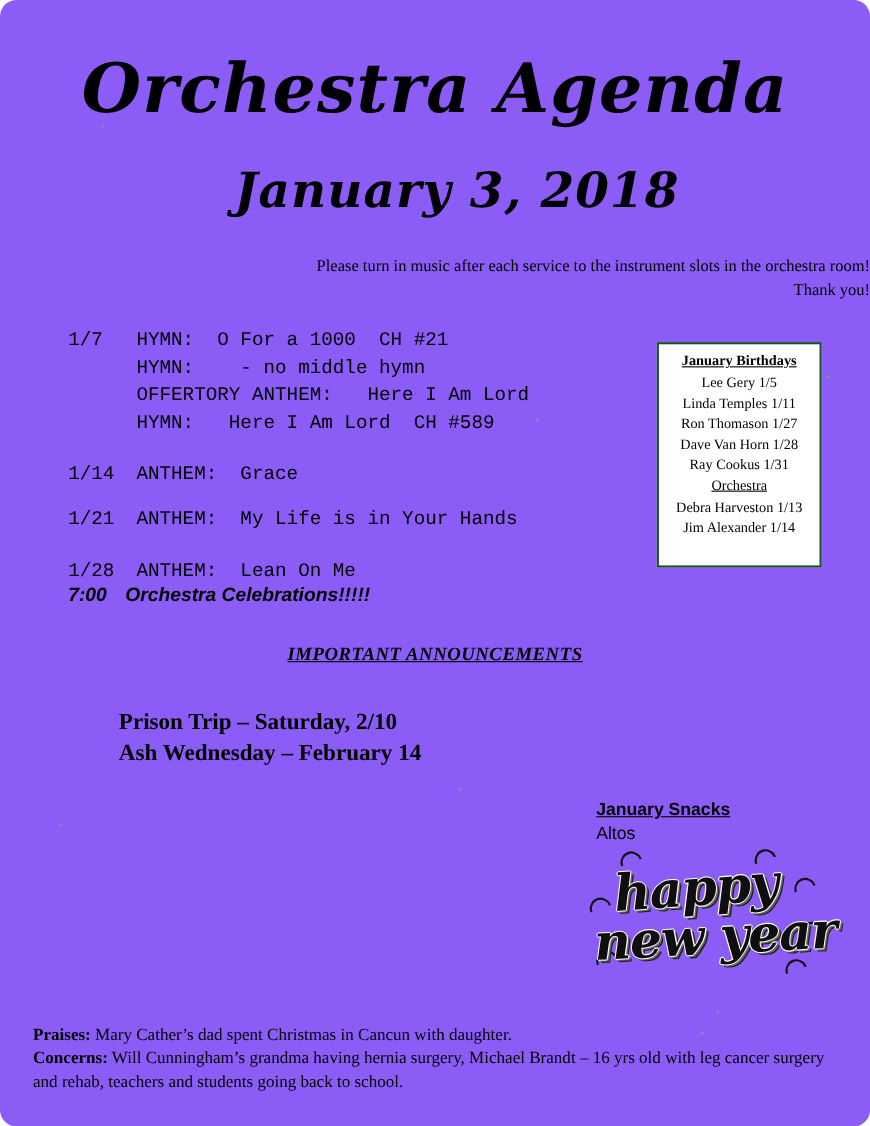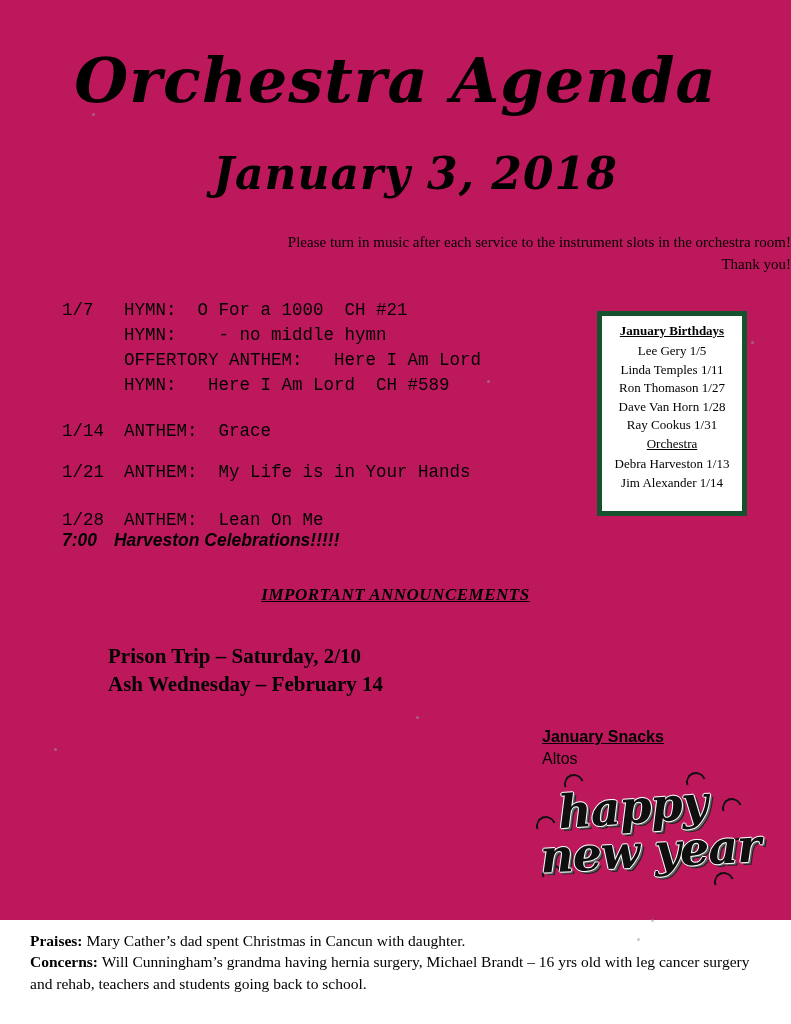--- a/index.html
+++ b/index.html
@@ -12,22 +12,23 @@
     height: 1024px;
     position: relative;
     font-family: "Liberation Serif", serif;
     color: #000000;
     overflow: hidden;
   }
   .page {
     position: absolute;
     left: 0; top: 0;
     width: 791px;
-    height: 920px;
-    background: #be185d;
+    height: 1024px;
+    background: #8b5cf6;
+    border-radius: 15px;
   }
 
   
   .title {
     position: absolute;
     left: 0;
     top: 48px;
     width: 791px;
     text-align: center;
     font-family: "DejaVu Serif", serif;
@@ -100,21 +101,21 @@
   }
   .birthday-line .bl-time { margin-right: 12px; }
 
   
   .bday-box {
     position: absolute;
     left: 597px;
     top: 311px;
     width: 150px;
     height: 205px;
-    border: 5px solid #14532d;
+    border: 2px solid #14532d;
     background: #fff;
     font-family: "Liberation Serif", serif;
     font-size: 13px;
     text-align: center;
     line-height: 1.42;
     padding-top: 6px;
     box-sizing: border-box;
   }
   .bday-box .hdr {
     font-weight: bold;
@@ -288,21 +289,21 @@
       <div class="sched-date">1/28</div>
       <div class="sched-lines">
         <div class="sched-line">ANTHEM:  Lean On Me</div>
       </div>
     </div>
 
   </div>
 
   <div class="birthday-line">
     <span class="bl-time">7:00</span>
-    <span>Harveston Celebrations!!!!!</span>
+    <span>Orchestra Celebrations!!!!!</span>
   </div>
 
   <div class="bday-box">
     <div class="hdr">January Birthdays</div>
     <div class="entry">Lee Gery  1/5</div>
     <div class="entry">Linda Temples  1/11</div>
     <div class="entry">Ron Thomason  1/27</div>
     <div class="entry">Dave Van Horn  1/28</div>
     <div class="entry">Ray Cookus  1/31</div>
     <div class="sub-hdr">Orchestra</div>

